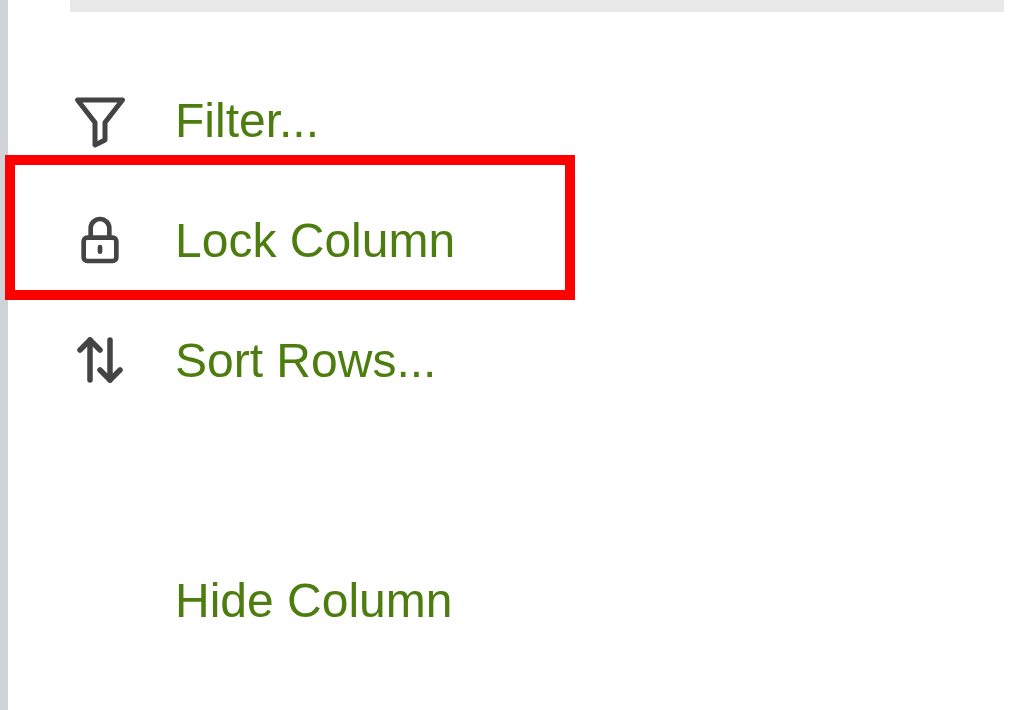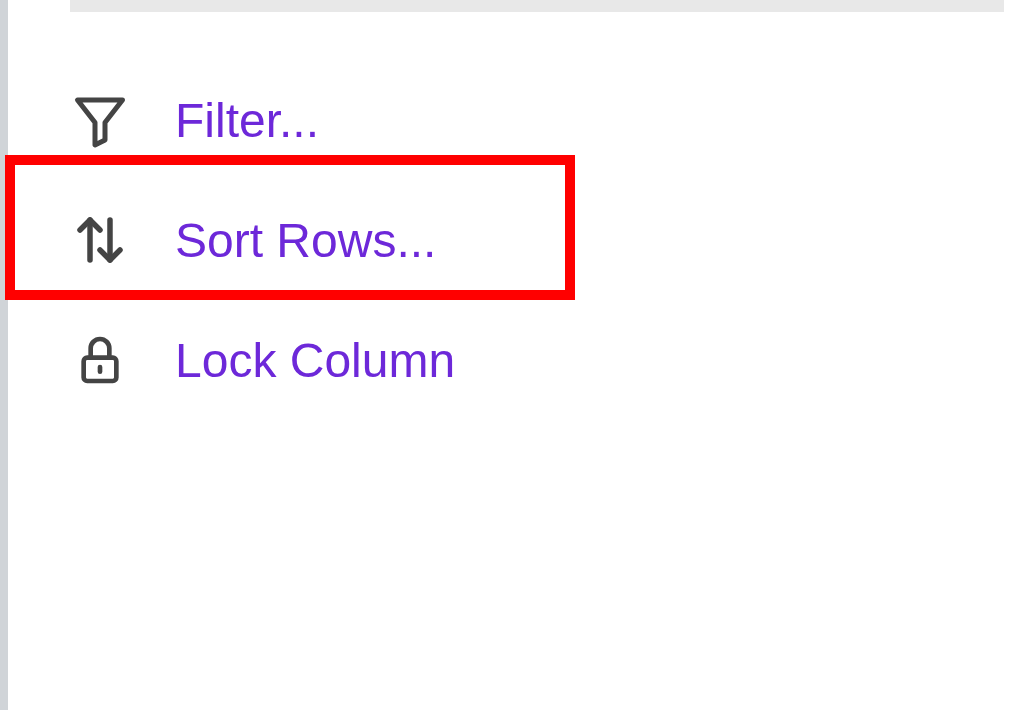--- a/index.html
+++ b/index.html
@@ -46,21 +46,21 @@
     .icon-wrap {
       width: 70px;
       height: 60px;
       display: flex;
       align-items: center;
       justify-content: center;
       flex-shrink: 0;
     }
     .menu-label {
       font-size: 48px;
-      color: #6d28d9;
+      color: #4d7c0f;
       margin-left: 40px;
       font-weight: 400;
     }
     .highlight-box {
       position: absolute;
       border: 10px solid #ff0000;
       left: 5px;
       top: 155px;
       width: 570px;
       height: 145px;
@@ -79,41 +79,45 @@
     <span class="icon-wrap">
       <svg width="60" height="60" viewBox="0 0 24 24" fill="none" stroke="#444444" stroke-width="2" stroke-linecap="round" stroke-linejoin="round">
         <path d="M3 4 L21 4 L14 13 L14 20 L10 22 L10 13 Z"></path>
       </svg>
     </span>
     <span class="menu-label">Filter...</span>
   </div>
 
   <div class="menu-item">
     <span class="icon-wrap">
+      <svg width="56" height="56" viewBox="0 0 24 24" fill="none" stroke="#444444" stroke-width="2" stroke-linecap="round" stroke-linejoin="round">
+        <rect x="5" y="11" width="14" height="10" rx="1.5"></rect>
+        <path d="M8 11 L8 7 A4 4 0 0 1 16 7 L16 11"></path>
+        <line x1="12" y1="15" x2="12" y2="17"></line>
+      </svg>
+    </span>
+    <span class="menu-label">Lock Column</span>
+  </div>
+
+  <div class="menu-item">
+    <span class="icon-wrap">
       <svg width="60" height="60" viewBox="0 0 24 24" fill="none" stroke="#444444" stroke-width="2.2" stroke-linecap="round" stroke-linejoin="round">
         <path d="M8 20 L8 4"></path>
         <path d="M4 8 L8 4 L12 8"></path>
         <path d="M16 4 L16 20"></path>
         <path d="M12 16 L16 20 L20 16"></path>
       </svg>
     </span>
     <span class="menu-label">Sort Rows...</span>
   </div>
 
   <div class="menu-item">
-    <span class="icon-wrap">
-      <svg width="56" height="56" viewBox="0 0 24 24" fill="none" stroke="#444444" stroke-width="2" stroke-linecap="round" stroke-linejoin="round">
-        <rect x="5" y="11" width="14" height="10" rx="1.5"></rect>
-        <path d="M8 11 L8 7 A4 4 0 0 1 16 7 L16 11"></path>
-        <line x1="12" y1="15" x2="12" y2="17"></line>
-      </svg>
-    </span>
-    <span class="menu-label">Lock Column</span>
+    <span class="icon-wrap"></span>
   </div>
 
   <div class="menu-item">
     <span class="icon-wrap"></span>
+    <span class="menu-label">Hide Column</span>
   </div>
-
 
 </div>
 
 <div class="highlight-box"></div>
 
 </body></html>

